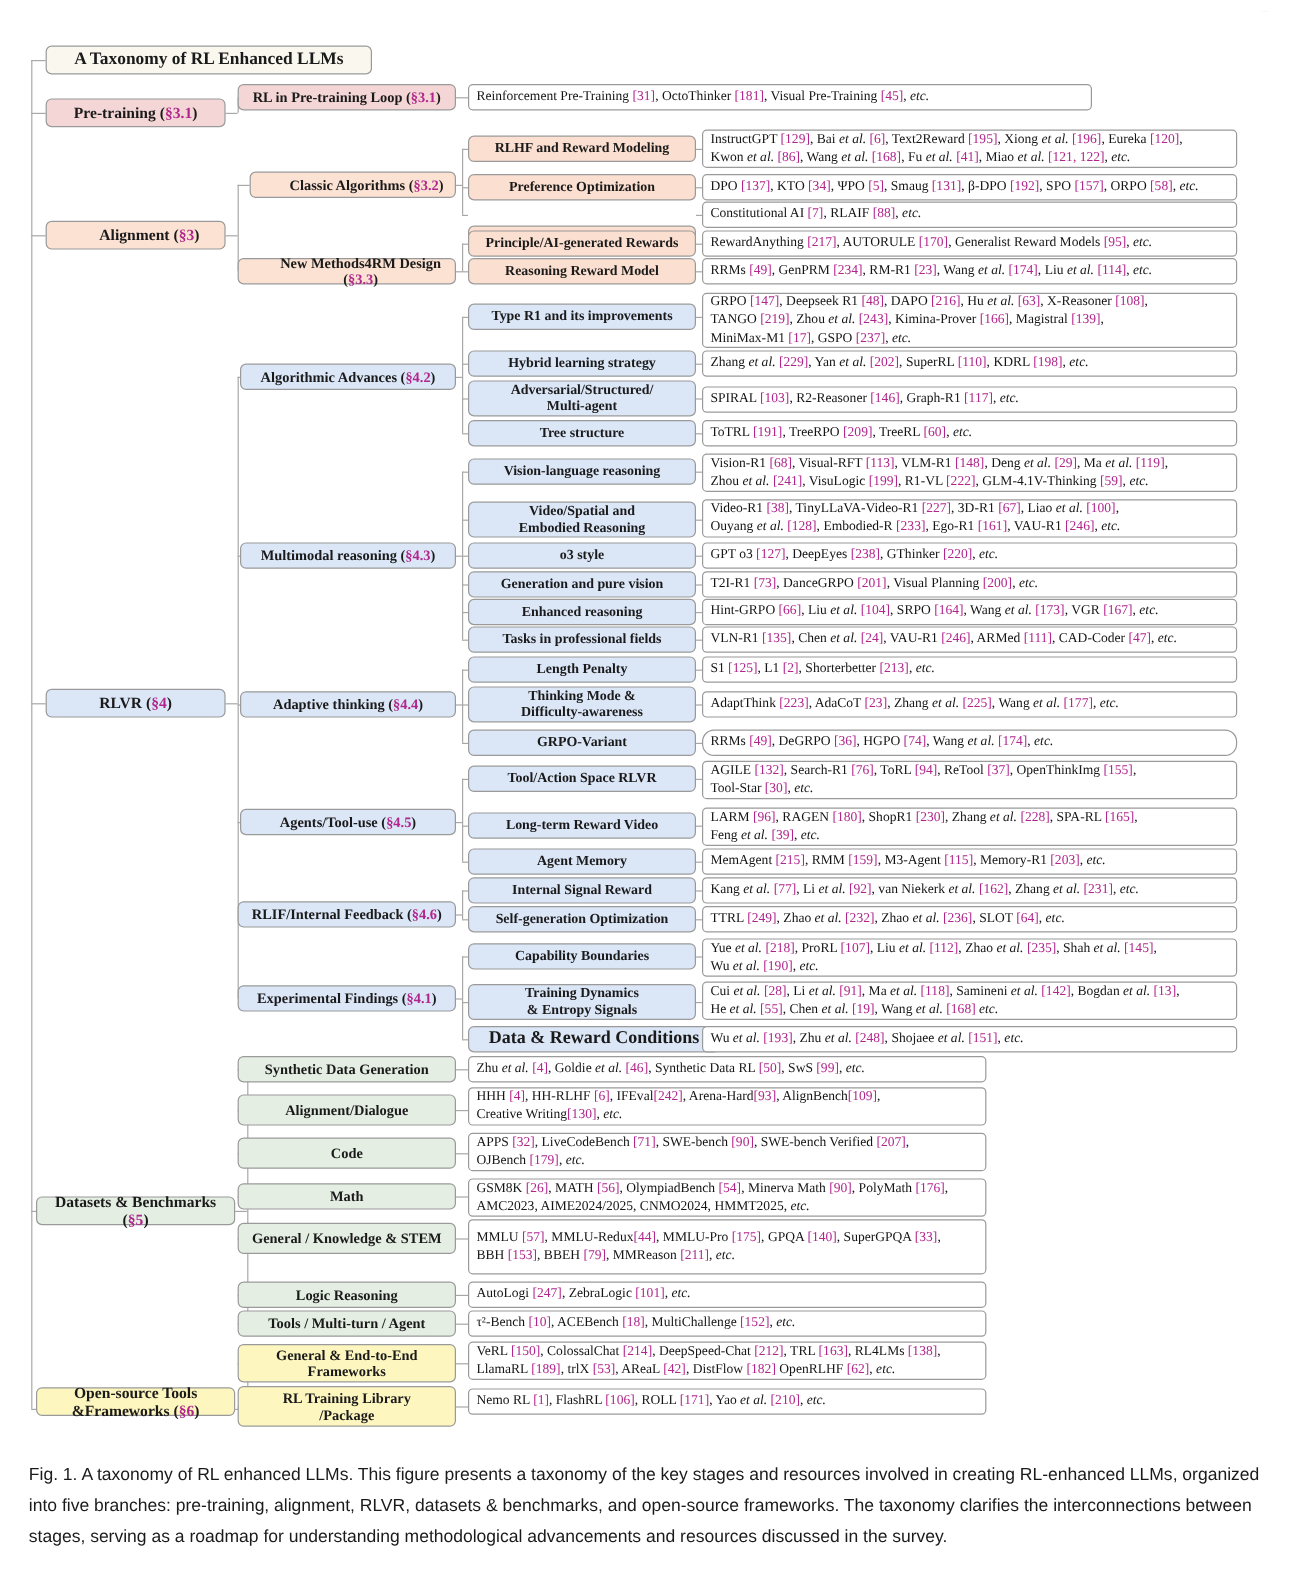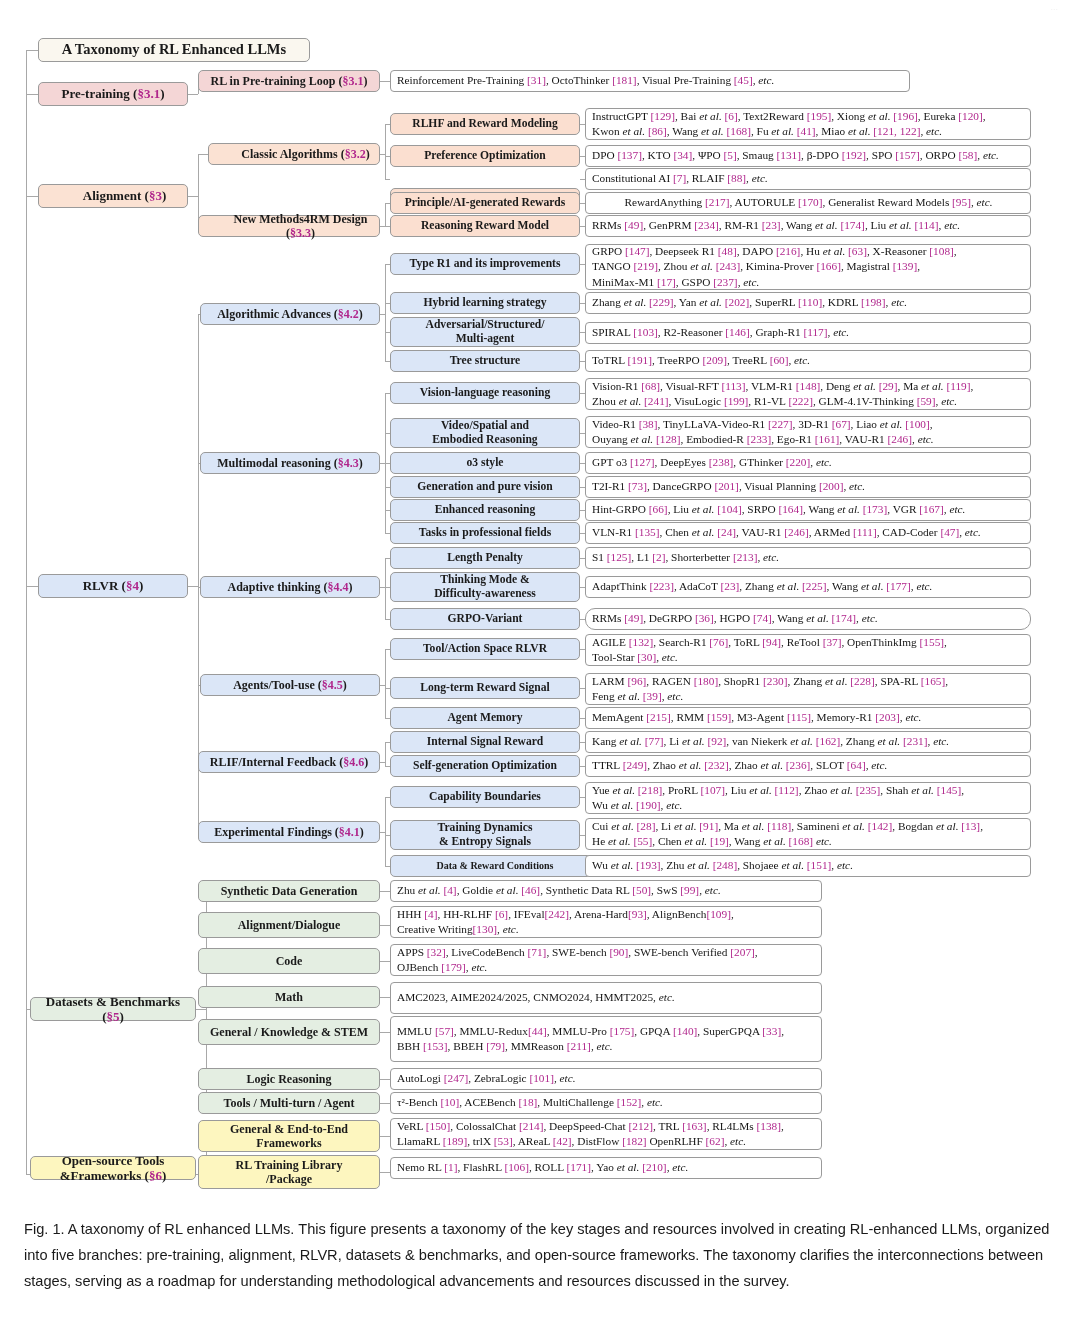--- a/index.html
+++ b/index.html
@@ -330,57 +330,57 @@
           <span class="ln">Difficulty-awareness</span>
         </div>
       </div>
       <div class="node f-rlvr" style="font-size: 11.6px; left: 390px; top: 608px; width: 190px; height: 22px;">
         <div>GRPO-Variant</div>
       </div>
       <div class="node f-rlvr" style="font-size: 11.6px; left: 390px; top: 638px; width: 190px; height: 22px;">
         <div>Tool/Action Space RLVR</div>
       </div>
       <div class="node f-rlvr" style="font-size: 11.6px; left: 390px; top: 677px; width: 190px; height: 22px;">
-        <div>Long-term Reward Signal</div>
+        <div>Long-term Reward Video</div>
       </div>
       <div class="node f-rlvr" style="font-size: 11.6px; left: 390px; top: 707px; width: 190px; height: 22px;">
         <div>Agent Memory</div>
       </div>
       <div class="node f-rlvr" style="font-size: 11.6px; left: 390px; top: 731px; width: 190px; height: 22px;">
         <div>Internal Signal Reward</div>
       </div>
       <div class="node f-rlvr" style="font-size: 11.6px; left: 390px; top: 755px; width: 190px; height: 22px;">
         <div>Self-generation Optimization</div>
       </div>
       <div class="node f-rlvr" style="font-size: 11.6px; left: 390px; top: 786px; width: 190px; height: 22px;">
         <div>Capability Boundaries</div>
       </div>
       <div class="node f-rlvr" style="font-size: 11.6px; left: 390px; top: 820px; width: 190px; height: 30px;">
         <div>
           <span class="ln">Training Dynamics</span>
           <span class="ln">&amp; Entropy Signals</span>
         </div>
       </div>
-      <div class="node f-rlvr" style="font-size: 10px; left: 390px; top: 855px; width: 210px; height: 22px;">
+      <div class="node f-rlvr" style="font-size: 15px; left: 390px; top: 855px; width: 210px; height: 22px;">
         <div>Data &amp; Reward Conditions</div>
       </div>
       <div class="leaf" style="left: 390px; top: 70px; width: 520px; height: 22px;">
         <div class="row">Reinforcement Pre-Training <span class="cit">[31]</span>, OctoThinker <span class="cit">[181]</span>, Visual Pre-Training <span class="cit">[45]</span>,  <span class="it">etc.</span></div>
       </div>
       <div class="leaf" style="left: 585px; top: 108px; width: 446px; height: 32px;">
         <div class="row">InstructGPT <span class="cit">[129]</span>, Bai <span class="it">et al.</span> <span class="cit">[6]</span>, Text2Reward <span class="cit">[195]</span>, Xiong <span class="it">et al.</span> <span class="cit">[196]</span>, Eureka <span class="cit">[120]</span>,</div>
         <div class="row">Kwon <span class="it">et al.</span> <span class="cit">[86]</span>, Wang <span class="it">et al.</span> <span class="cit">[168]</span>, Fu <span class="it">et al.</span> <span class="cit">[41]</span>, Miao <span class="it">et al.</span> <span class="cit">[121, 122]</span>,  <span class="it">etc.</span></div>
       </div>
       <div class="leaf" style="left: 585px; top: 145px; width: 446px; height: 22px;">
         <div class="row">DPO <span class="cit">[137]</span>, KTO <span class="cit">[34]</span>, ΨPO <span class="cit">[5]</span>, Smaug <span class="cit">[131]</span>, β-DPO <span class="cit">[192]</span>, SPO <span class="cit">[157]</span>, ORPO <span class="cit">[58]</span>,  <span class="it">etc.</span></div>
       </div>
       <div class="leaf" style="left: 585px; top: 168px; width: 446px; height: 22px;">
         <div class="row">Constitutional AI <span class="cit">[7]</span>, RLAIF <span class="cit">[88]</span>,  <span class="it">etc.</span></div>
       </div>
-      <div class="leaf" style="left: 585px; top: 192px; width: 446px; height: 22px; text-align: center;">
+      <div class="leaf" style="left: 585px; top: 192px; width: 446px; height: 22px;">
         <div class="row">RewardAnything <span class="cit">[217]</span>, AUTORULE <span class="cit">[170]</span>, Generalist Reward Models <span class="cit">[95]</span>,  <span class="it">etc.</span></div>
       </div>
       <div class="leaf" style="left: 585px; top: 215px; width: 446px; height: 22px;">
         <div class="row">RRMs <span class="cit">[49]</span>, GenPRM <span class="cit">[234]</span>, RM-R1 <span class="cit">[23]</span>, Wang <span class="it">et al.</span> <span class="cit">[174]</span>, Liu <span class="it">et al.</span> <span class="cit">[114]</span>,  <span class="it">etc.</span></div>
       </div>
       <div class="leaf" style="left: 585px; top: 244px; width: 446px; height: 46px;">
         <div class="row">GRPO <span class="cit">[147]</span>, Deepseek R1 <span class="cit">[48]</span>, DAPO <span class="cit">[216]</span>, Hu <span class="it">et al.</span> <span class="cit">[63]</span>, X-Reasoner <span class="cit">[108]</span>,</div>
         <div class="row">TANGO <span class="cit">[219]</span>, Zhou <span class="it">et al.</span> <span class="cit">[243]</span>, Kimina-Prover <span class="cit">[166]</span>, Magistral <span class="cit">[139]</span>,</div>
         <div class="row">MiniMax-M1 <span class="cit">[17]</span>, GSPO <span class="cit">[237]</span>,  <span class="it">etc.</span></div>
       </div>
@@ -455,20 +455,21 @@
       </div>
       <div class="leaf" style="left: 390px; top: 906px; width: 432px; height: 32px;">
         <div class="row">HHH <span class="cit">[4]</span>, HH-RLHF <span class="cit">[6]</span>, IFEval<span class="cit">[242]</span>, Arena-Hard<span class="cit">[93]</span>, AlignBench<span class="cit">[109]</span>,</div>
         <div class="row">Creative Writing<span class="cit">[130]</span>,  <span class="it">etc.</span></div>
       </div>
       <div class="leaf" style="left: 390px; top: 944px; width: 432px; height: 32px;">
         <div class="row">APPS <span class="cit">[32]</span>, LiveCodeBench <span class="cit">[71]</span>, SWE-bench <span class="cit">[90]</span>, SWE-bench Verified <span class="cit">[207]</span>,</div>
         <div class="row">OJBench <span class="cit">[179]</span>,  <span class="it">etc.</span></div>
       </div>
       <div class="leaf" style="left: 390px; top: 982px; width: 432px; height: 32px;">
+        <div class="row">GSM8K <span class="cit">[26]</span>, MATH <span class="cit">[56]</span>, OlympiadBench <span class="cit">[54]</span>, Minerva Math <span class="cit">[90]</span>, PolyMath <span class="cit">[176]</span>,</div>
         <div class="row">AMC2023, AIME2024/2025, CNMO2024, HMMT2025,  <span class="it">etc.</span></div>
       </div>
       <div class="leaf" style="left: 390px; top: 1016px; width: 432px; height: 46px;">
         <div class="row">MMLU <span class="cit">[57]</span>, MMLU-Redux<span class="cit">[44]</span>, MMLU-Pro <span class="cit">[175]</span>, GPQA <span class="cit">[140]</span>, SuperGPQA <span class="cit">[33]</span>,</div>
         <div class="row">BBH <span class="cit">[153]</span>, BBEH <span class="cit">[79]</span>, MMReason <span class="cit">[211]</span>,  <span class="it">etc.</span></div>
       </div>
       <div class="leaf" style="left: 390px; top: 1068px; width: 432px; height: 22px;">
         <div class="row">AutoLogi <span class="cit">[247]</span>, ZebraLogic <span class="cit">[101]</span>,  <span class="it">etc.</span></div>
       </div>
       <div class="leaf" style="left: 390px; top: 1092px; width: 432px; height: 22px;">

